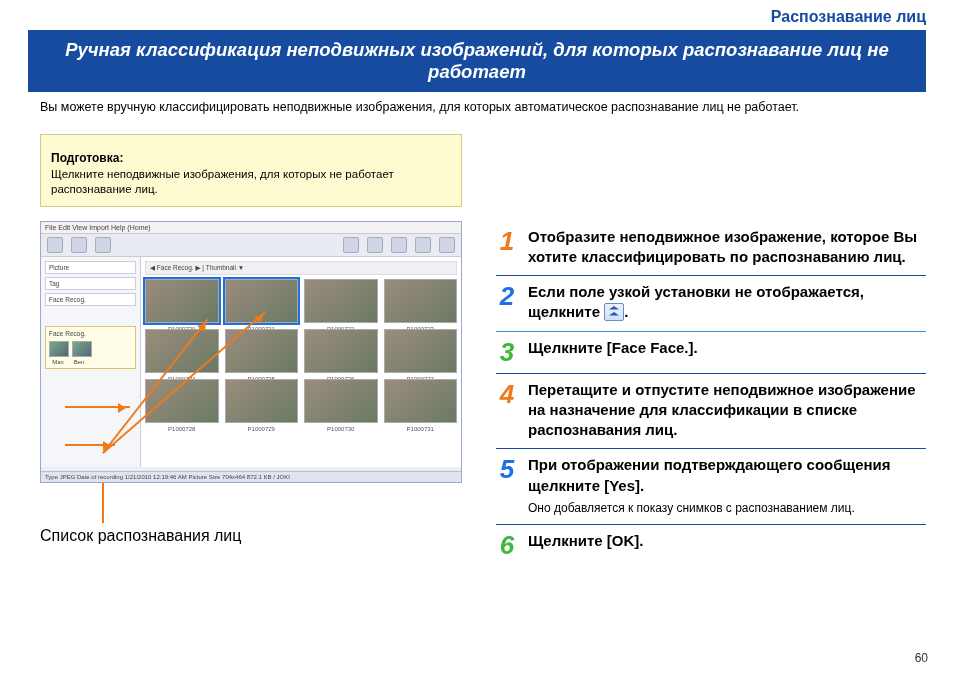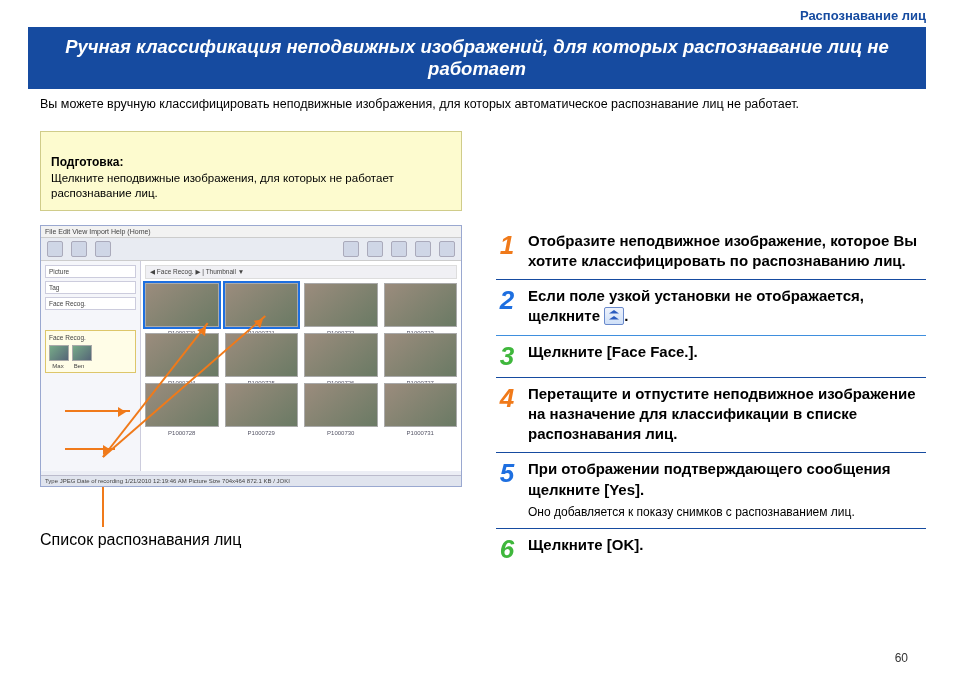--- a/index.html
+++ b/index.html
@@ -9,21 +9,21 @@
     color: #000;
     width: 954px;
     height: 673px;
     box-sizing: border-box;
     position: relative;
   }
   .header-strip {
     text-align: right;
     color: #164ba0;
     font-weight: bold;
-    font-size: 13px;
+    font-size: 16px;
     padding: 8px 28px 4px 0;
   }
   .title-bar {
     background: #164ba0;
     color: #fff;
     font-weight: bold;
     font-size: 18.5px;
     text-align: center;
     padding: 9px 10px;
     margin: 0 28px;
@@ -31,21 +31,21 @@
   }
   .intro {
     font-size: 12.5px;
     margin: 8px 28px 20px 40px;
   }
   .prep-box {
     background: #fdfbcf;
     border: 1px solid #d0cc8a;
     margin: 0 0 14px 40px;
     width: 400px;
-    padding: 22px 10px 8px 10px;
+    padding: 15px 10px 8px 10px;
     font-size: 11.5px;
     line-height: 1.35;
   }
   .prep-box b { font-size: 12px; }
   .main {
     display: flex;
     gap: 26px;
     padding: 0 28px 0 40px;
   }
   .left-col { width: 430px; flex: 0 0 430px; }
@@ -129,21 +129,21 @@
     border:5px solid transparent; border-bottom:5px solid #2a5bbf;
     transform: scaleY(0.7);
   }
   .inline-icon::after{
     content:"";
     position:absolute; left:4px; top:-3px;
     border:5px solid transparent; border-bottom:5px solid #2a5bbf;
     transform: scaleY(0.7);
   }
   .page-num {
-    position:absolute; right:46px; bottom:8px; font-size:12px; color:#333;
+    position:absolute; right:26px; bottom:8px; font-size:12px; color:#333;
   }
 </style>
 </head>
 <body>
 
 <div class="header-strip">Распознавание лиц</div>
 <div class="title-bar">Ручная классификация неподвижных изображений, для которых распознавание лиц не работает</div>
 <div class="intro">Вы можете вручную классифицировать неподвижные изображения, для которых автоматическое распознавание лиц не работает.</div>
 
 <div class="prep-box">

